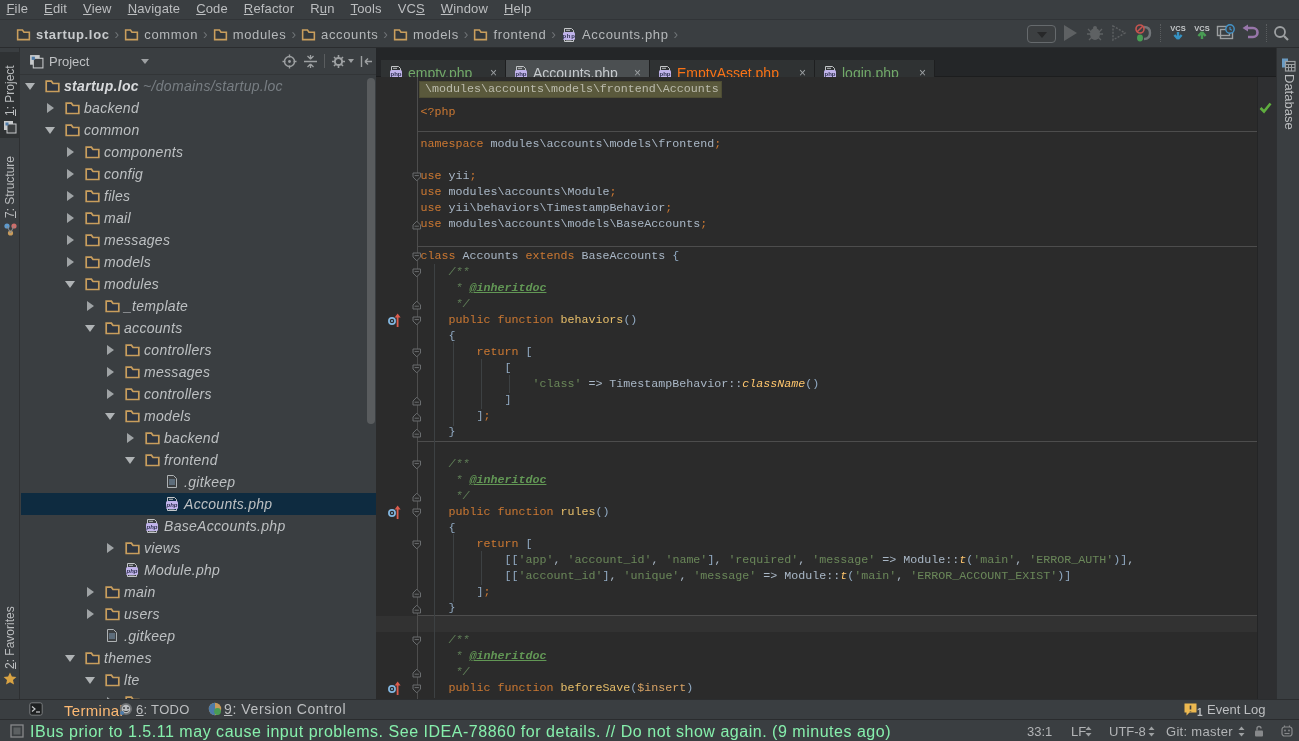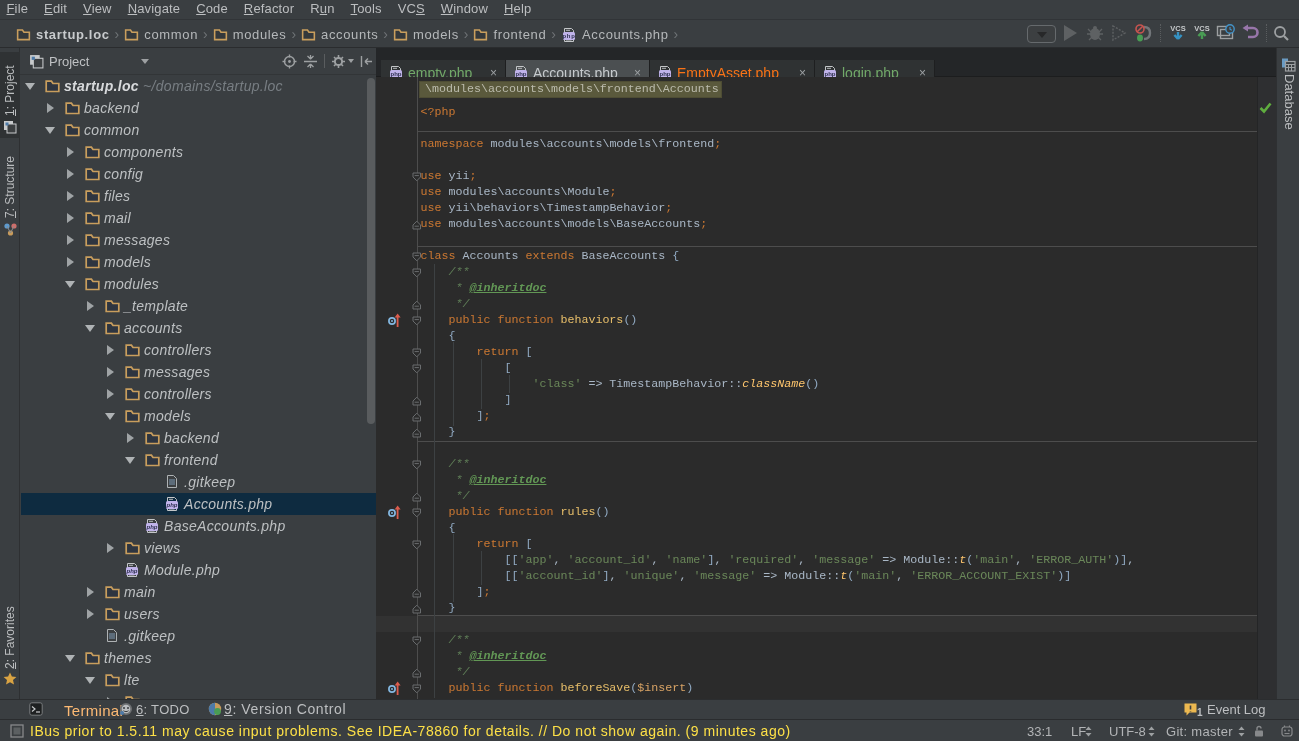--- a/index.html
+++ b/index.html
@@ -559,21 +559,21 @@
   <path d="M7.5 3.5 v4 M7.5 9 v0.5" stroke="#3C3F41" stroke-width="1.6"></path>
 </svg>
 <div class="ab" style="left:1197px;top:707px;font-size:10px;font-weight:bold;color:#BDBFC1">1</div>
 <div class="ab" style="left:1207px;top:702px;font-size:13px;color:#BDBFC1">Event Log</div>
 
 <div class="ab" id="statusbar"></div>
 <svg class="ab" style="left:10px;top:724px" width="14" height="14" viewBox="0 0 14 14">
   <rect x="1" y="1" width="12" height="12" fill="none" stroke="#87898B" stroke-width="1.3"></rect>
   <rect x="3.5" y="3.5" width="7" height="7" fill="#87898B" opacity="0.45"></rect>
 </svg>
-<div class="ab" style="left:30px;top:723px;font-size:14px;letter-spacing:0.52px;color:#fde047">IBus prior to 1.5.11 may cause input problems. See IDEA-78860 for details. // Do not show again. (9 minutes ago)</div>
+<div class="ab" style="left:30px;top:723px;font-size:16px;letter-spacing:0.52px;color:#86efac">IBus prior to 1.5.11 may cause input problems. See IDEA-78860 for details. // Do not show again. (9 minutes ago)</div>
 
 <div class="ab" style="left:1027px;top:724px;font-size:13px;color:#B2B4B6">33:1</div>
 <div class="ab" style="left:1071px;top:724px;font-size:13px;color:#B2B4B6">LF</div>
 <svg class="ab" style="left:1084px;top:726px" width="9" height="11" viewBox="0 0 9 11">
   <path d="M4.5 0.5 L7.5 4 h-6 z M4.5 10.5 L1.5 7 h6 z" fill="#9DA0A2"></path>
 </svg>
 <div class="ab" style="left:1109px;top:724px;font-size:13px;color:#B2B4B6">UTF-8</div>
 <svg class="ab" style="left:1147px;top:726px" width="9" height="11" viewBox="0 0 9 11">
   <path d="M4.5 0.5 L7.5 4 h-6 z M4.5 10.5 L1.5 7 h6 z" fill="#9DA0A2"></path>
 </svg>

